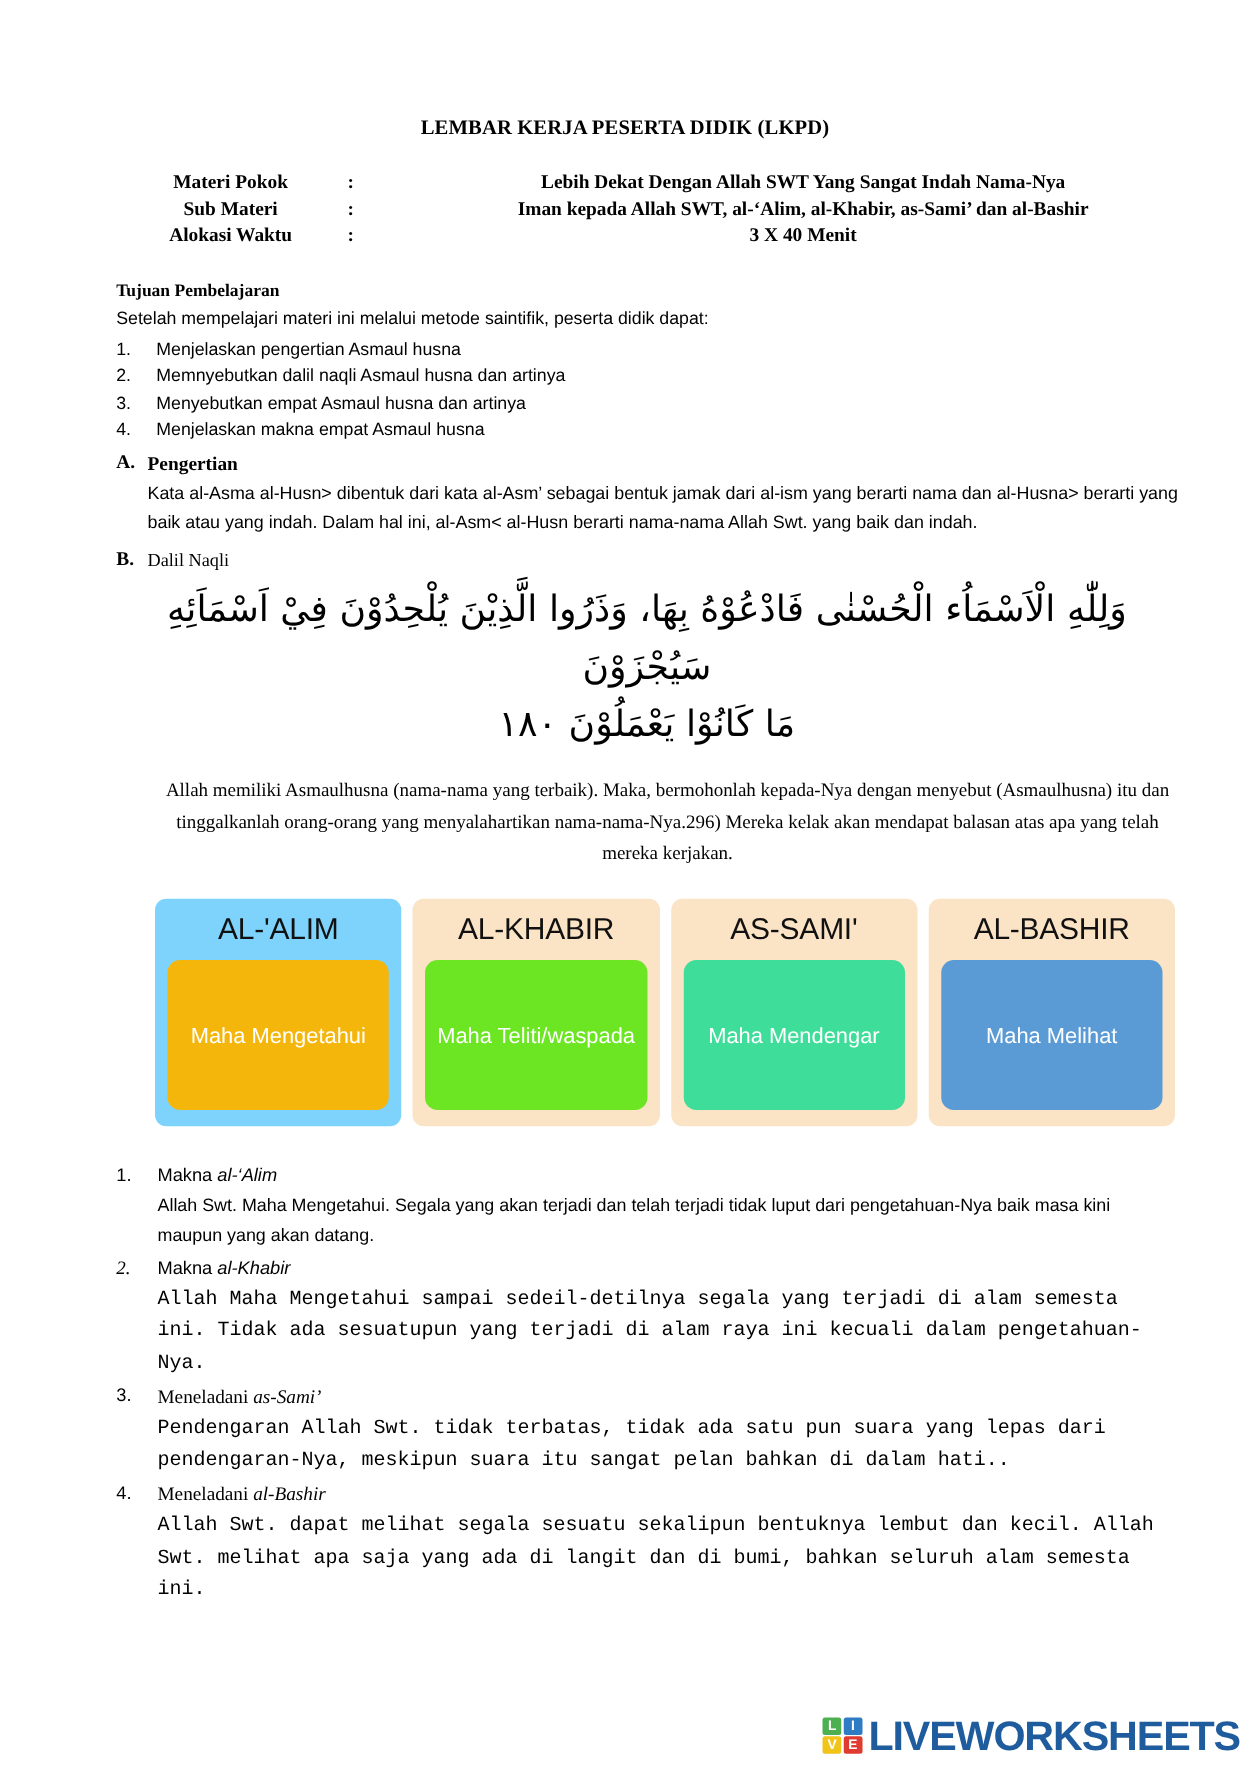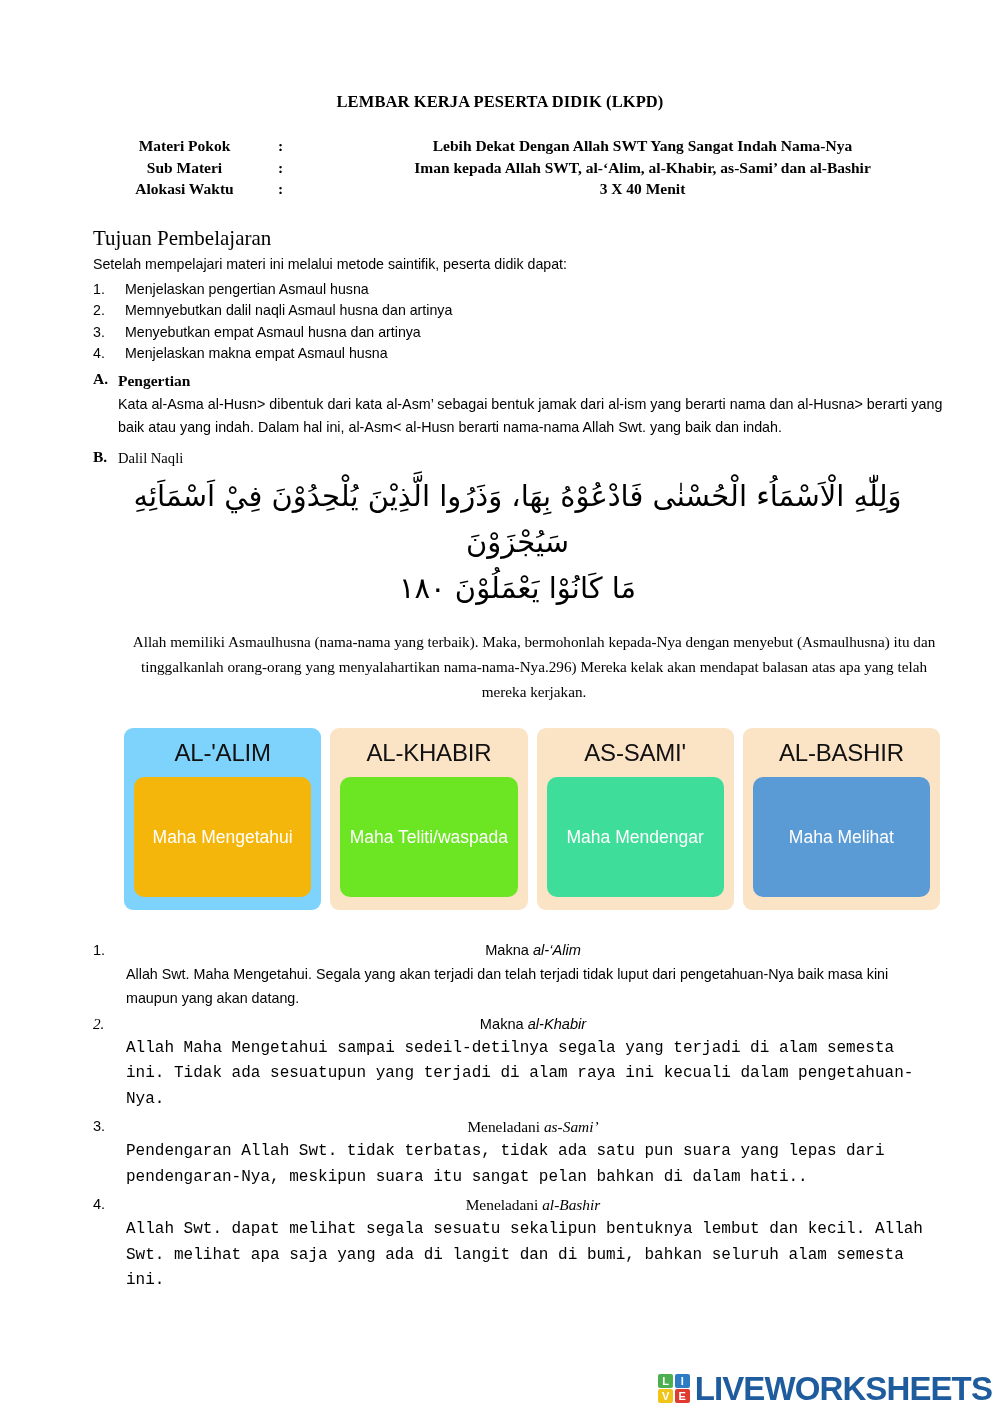--- a/index.html
+++ b/index.html
@@ -47,22 +47,22 @@
     line-height: 21.5px;
     white-space: nowrap;
   }
   .meta-label { width: 183px; flex: 0 0 183px; }
   .meta-sep { width: 9px; flex: 0 0 9px; }
   .meta-value { flex: 1 1 auto; }
 
   
   .sec-head {
     font-family: "Liberation Serif", serif;
-    font-weight: normal;
-    font-size: 21px;
+    font-weight: bold;
+    font-size: 14px;
     padding-left: 93px;
   }
   .tujuan-head { padding-top: 26px; }
   .tujuan-intro {
     font-family: "Liberation Sans", sans-serif;
     font-size: 14.2px;
     line-height: 21px;
     padding-left: 93px;
     padding-top: 3px;
   }
@@ -199,21 +199,20 @@
   ol.makna-list .num.serif {
     font-family: "Liberation Serif", serif;
     font-style: italic;
     font-size: 15.2px;
   }
   ol.makna-list .body { flex: 1 1 auto; }
   .makna-head {
     font-family: "Liberation Sans", sans-serif;
     font-size: 14.6px;
     line-height: 24px;
-    text-align: center;
   }
   .makna-head.serif {
     font-family: "Liberation Serif", serif;
     font-size: 15.4px;
     line-height: 25px;
   }
   .makna-head i { font-style: italic; }
   .makna-body {
     font-family: "Liberation Sans", sans-serif;
     font-size: 14.3px;

